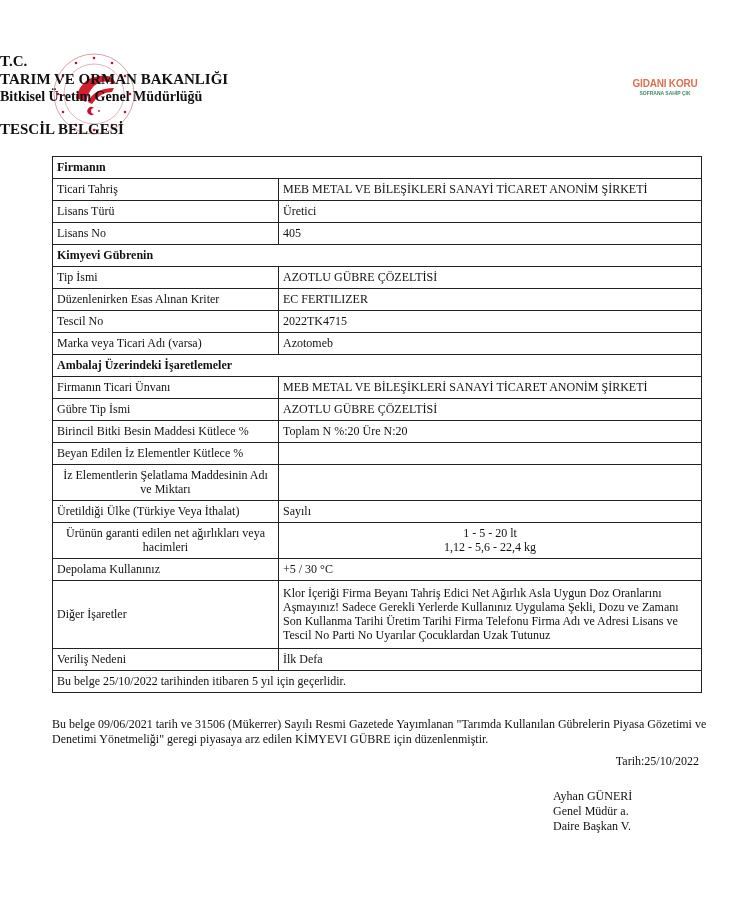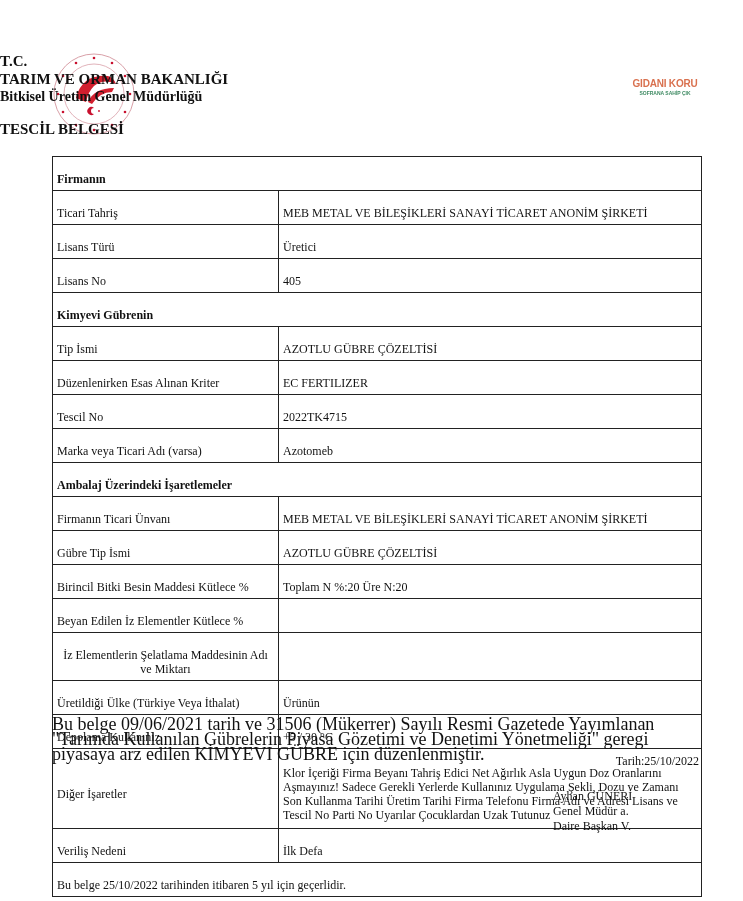--- a/index.html
+++ b/index.html
@@ -14,29 +14,29 @@
   .header { position: absolute; left: 0; width: 743px; text-align: left; font-weight: bold; }
   .h-tc { top: 53px; font-size: 15px; }
   .h-min { top: 71px; font-size: 15px; }
   .h-dept { top: 89px; font-size: 14px; }
   .h-title { top: 121px; font-size: 15px; }
 
   table.reg {
     position: absolute; left: 52px; top: 156px; width: 650px;
     border-collapse: collapse; font-size: 12px; line-height: 14px;
   }
-  table.reg td { border: 1px solid #222; padding: 15px 4px 4px 4px; vertical-align: middle; }
+  table.reg td { border: 1px solid #222; padding: 3px 4px 4px 4px; vertical-align: middle; }
   table.reg td.lbl { width: 217px; }
   table.reg tr.h22 td { height: 14px; }
   table.reg tr.section td { font-weight: bold; }
   table.reg tr.two td { height: 28px; text-align: center; }
   table.reg tr.four td { height: 60px; }
   table.reg tr.note td { }
 
-  .foot-text { position: absolute; left: 52px; top: 717px; width: 660px; font-size: 18px; line-height: 15px; }
+  .foot-text { position: absolute; left: 52px; top: 717px; width: 660px; font-size: 12px; line-height: 15px; }
   .date { position: absolute; right: 44px; top: 754px; font-size: 12px; text-align: center; }
   .sig { position: absolute; left: 553px; top: 789px; font-size: 12px; line-height: 15px; }
 </style>
 </head>
 <body>
 
 <div class="seal">
   <svg width="84" height="84" viewBox="0 0 84 84">
     <circle cx="42" cy="42" r="40" fill="none" stroke="#d9a0a8" stroke-width="1"></circle>
     <circle cx="42" cy="42" r="30" fill="none" stroke="#d9a0a8" stroke-width="0.8"></circle>
@@ -127,21 +127,28 @@
     <tr class="h22">
       <td class="lbl">Beyan Edilen İz Elementler Kütlece %</td>
       <td></td>
     </tr>
     <tr class="two">
       <td class="lbl">İz Elementlerin Şelatlama Maddesinin Adı ve Miktarı</td>
       <td></td>
     </tr>
     <tr class="h22">
       <td class="lbl">Üretildiği Ülke (Türkiye Veya İthalat)</td>
-      <td>Ürünün</td>
+      <td>Sayılı</td>
+    </tr>
+    <tr class="two">
+      <td class="lbl">Ürünün garanti edilen net ağırlıkları veya hacimleri</td>
+      <td>
+        <div>1 - 5 - 20 lt</div>
+        <div>1,12 - 5,6 - 22,4 kg</div>
+      </td>
     </tr>
     <tr class="h22">
       <td class="lbl">Depolama Kullanınız</td>
       <td>+5 / 30 °C</td>
     </tr>
     <tr class="four">
       <td class="lbl">Diğer İşaretler</td>
       <td>Klor İçeriği Firma Beyanı Tahriş Edici Net Ağırlık Asla Uygun Doz Oranlarını Aşmayınız! Sadece Gerekli Yerlerde Kullanınız Uygulama Şekli, Dozu ve Zamanı Son Kullanma Tarihi Üretim Tarihi Firma Telefonu Firma Adı ve Adresi Lisans ve Tescil No Parti No Uyarılar Çocuklardan Uzak Tutunuz</td>
     </tr>
     <tr class="h22">

